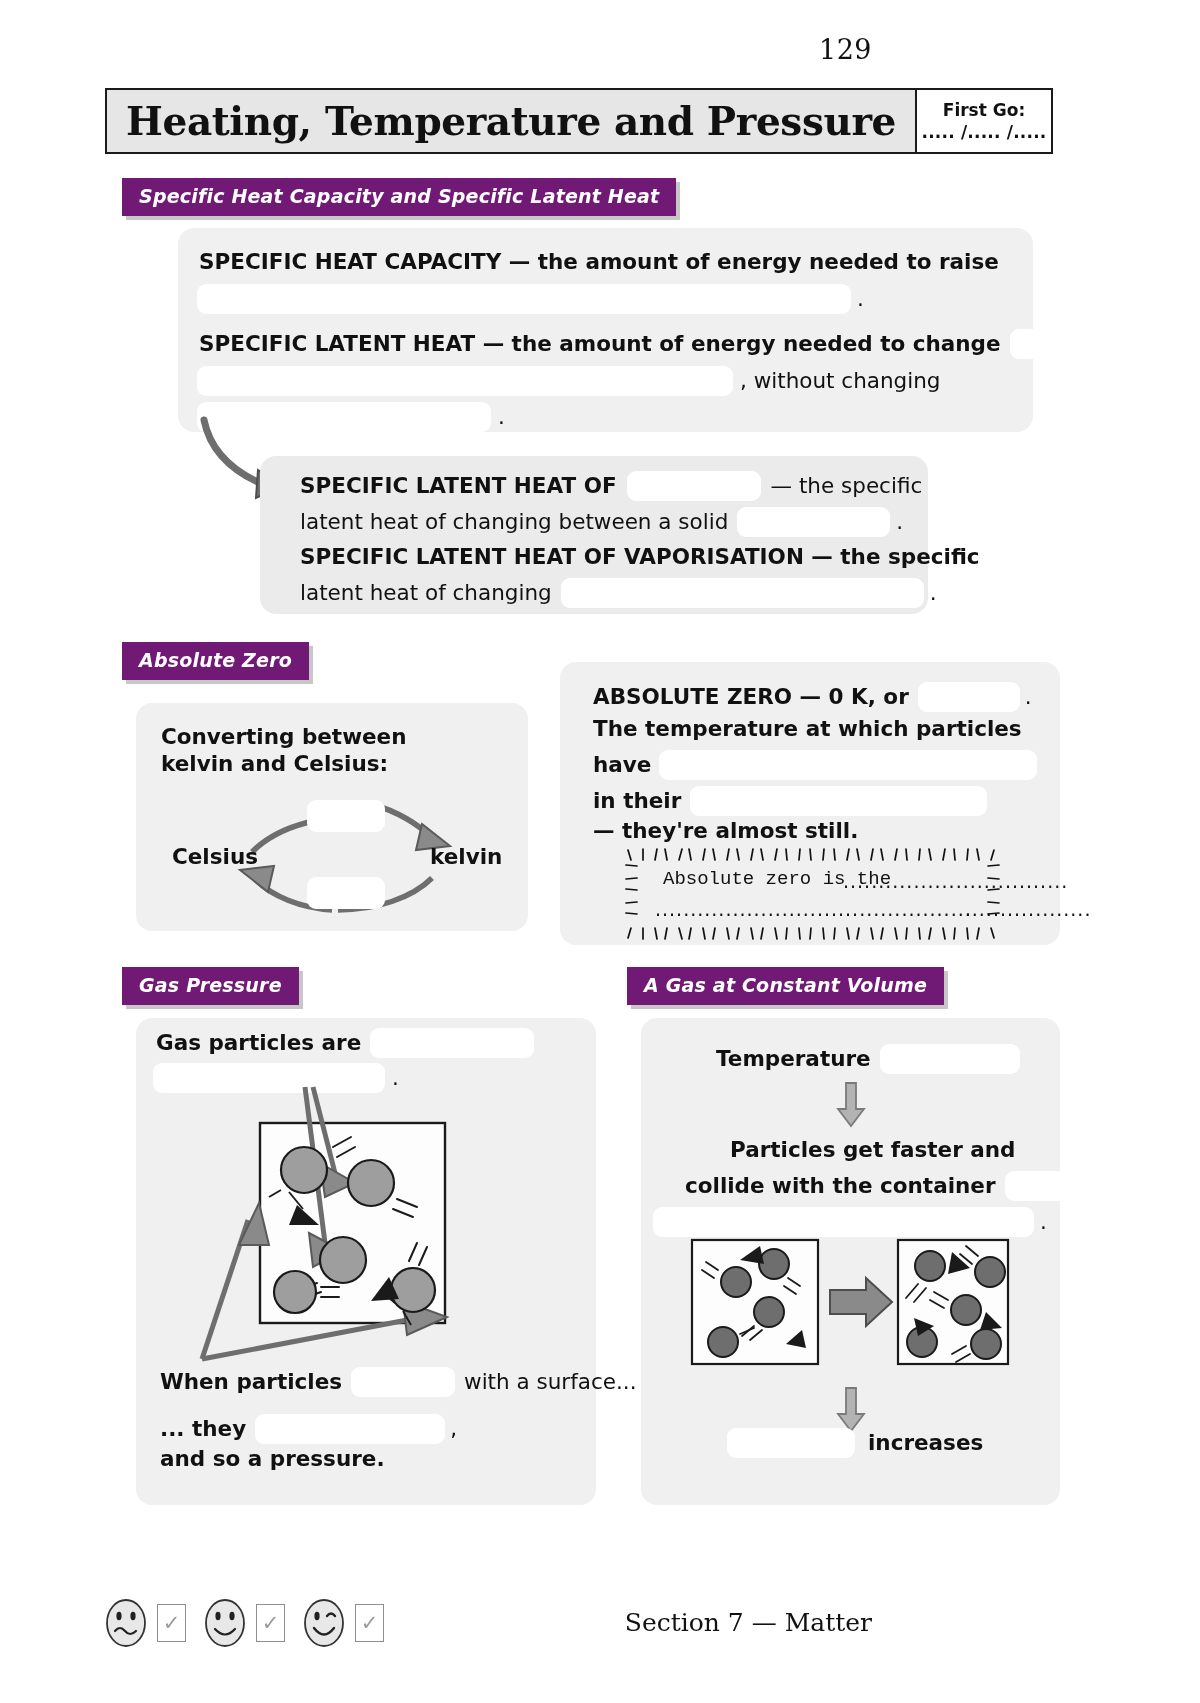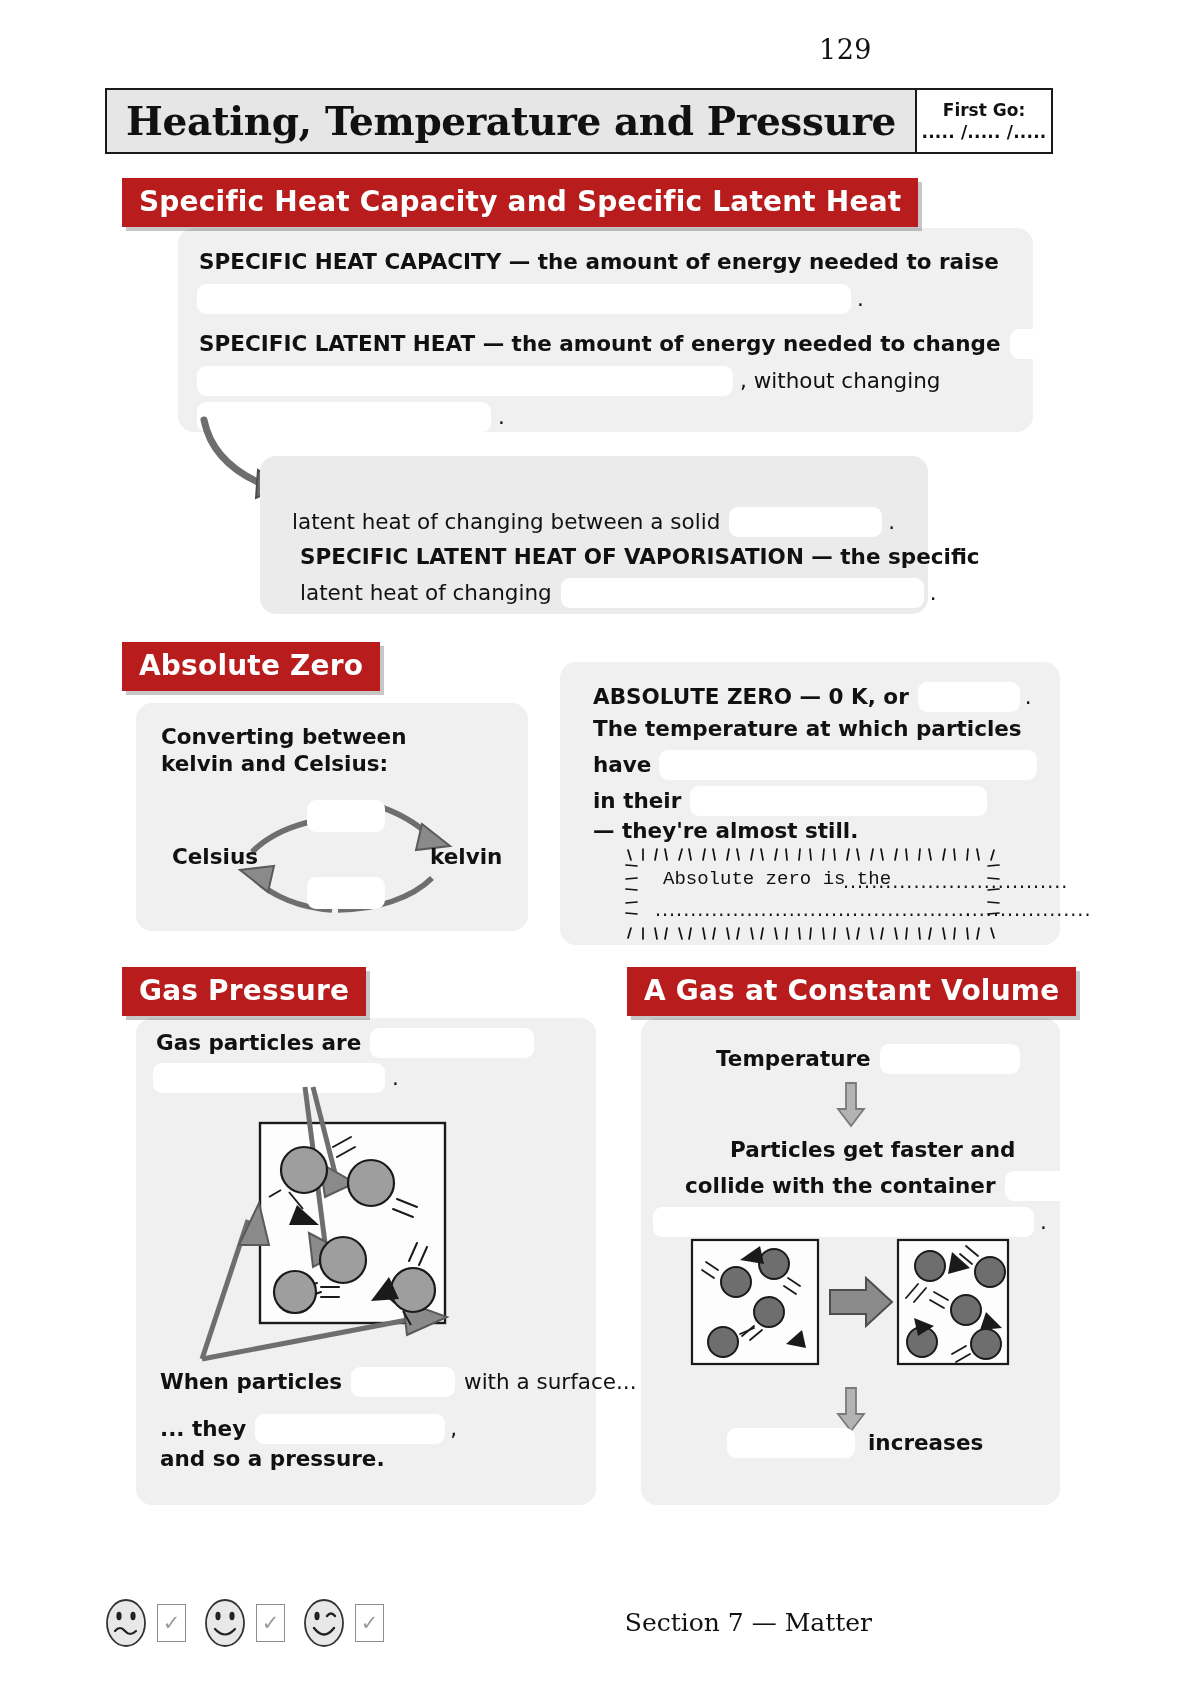--- a/index.html
+++ b/index.html
@@ -55,30 +55,31 @@
   }
   .firstgo-slots {
     font-family: "DejaVu Sans", sans-serif;
     font-size: 17px; font-weight: bold; color: #111;
     letter-spacing: .2px; margin-top: 3px;
   }
 
   
   .banner {
     position: absolute;
-    background: #b91c1c;
+    background: #701a75;
     color: #ffffff;
     font-family: "DejaVu Sans", sans-serif;
     font-weight: bold;
-    font-size: 28px;
+    font-size: 19px;
     padding: 7px 17px 9px 17px;
     letter-spacing: .2px;
     box-shadow: 4px 4px 0 rgba(0,0,0,.22);
     white-space: nowrap;
     z-index: 5;
+    font-style: italic;
   }
 
   
   .panel {
     position: absolute;
     background: #f0f0f0;
     border-radius: 16px;
   }
   .panel.inner { background: #ebebeb; }
 
@@ -178,21 +179,26 @@
     <span class="bt" style="margin-left:7px;">.</span>
   </div>
 
   <svg class="abs" style="left:196px; top:416px;" width="110" height="90">
     <path d="M8,4 C14,34 34,54 66,68" stroke="#6e6e6e" stroke-width="7" fill="none" stroke-linecap="round"></path>
     <path d="M62,54 L86,70 L60,82 Z" fill="#6e6e6e" stroke="#4d4d4d" stroke-width="2"></path>
   </svg>
 
   <div class="panel inner" style="left:260px; top:456px; width:668px; height:158px;"></div>
 
-  <div class="line" style="left:292px; top:503px;">
+  <div class="line" style="left:300px; top:467px;">
+    <span class="bt b">SPECIFIC LATENT HEAT OF</span>
+    <span class="blank" style="width:134px; margin-left:10px;"></span>
+    <span class="bt" style="margin-left:10px;">— the specific</span>
+  </div>
+  <div class="line" style="left:300px; top:503px;">
     <span class="bt">latent heat of changing between a solid</span>
     <span class="blank" style="width:153px; margin-left:9px;"></span>
     <span class="bt" style="margin-left:6px;">.</span>
   </div>
   <div class="line" style="left:300px; top:538px;">
     <span class="bt b">SPECIFIC LATENT HEAT OF VAPORISATION — the specific</span>
   </div>
   <div class="line" style="left:300px; top:574px;">
     <span class="bt">latent heat of changing</span>
     <span class="blank" style="width:363px; margin-left:9px;"></span>

